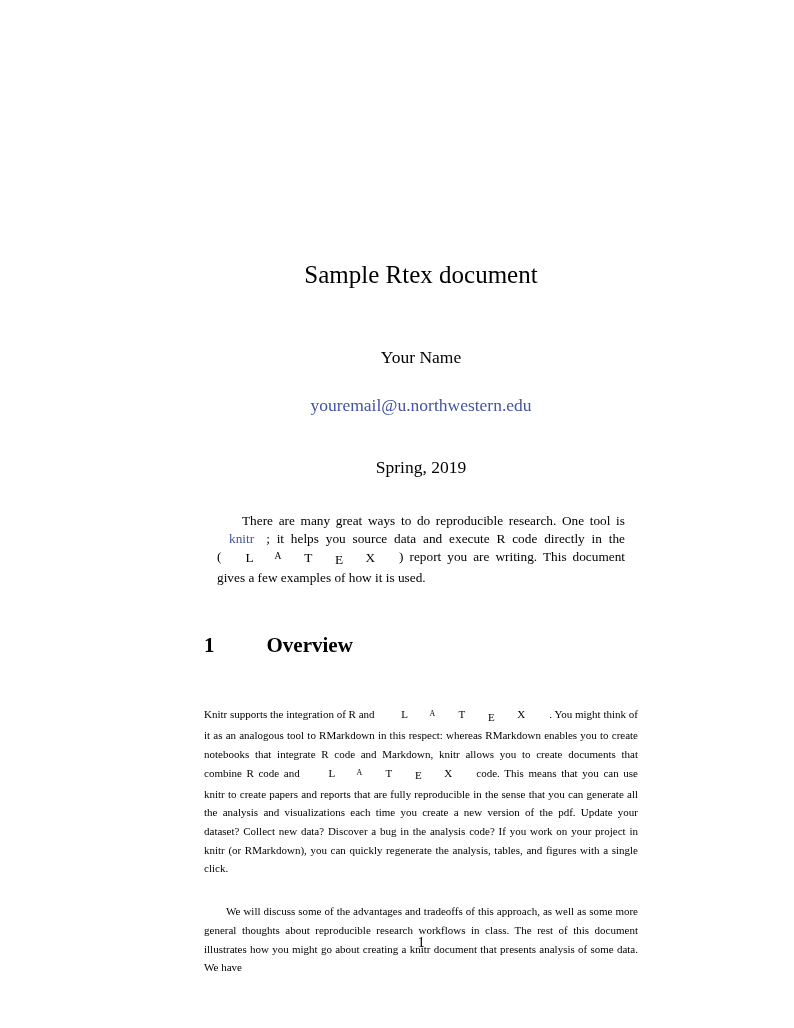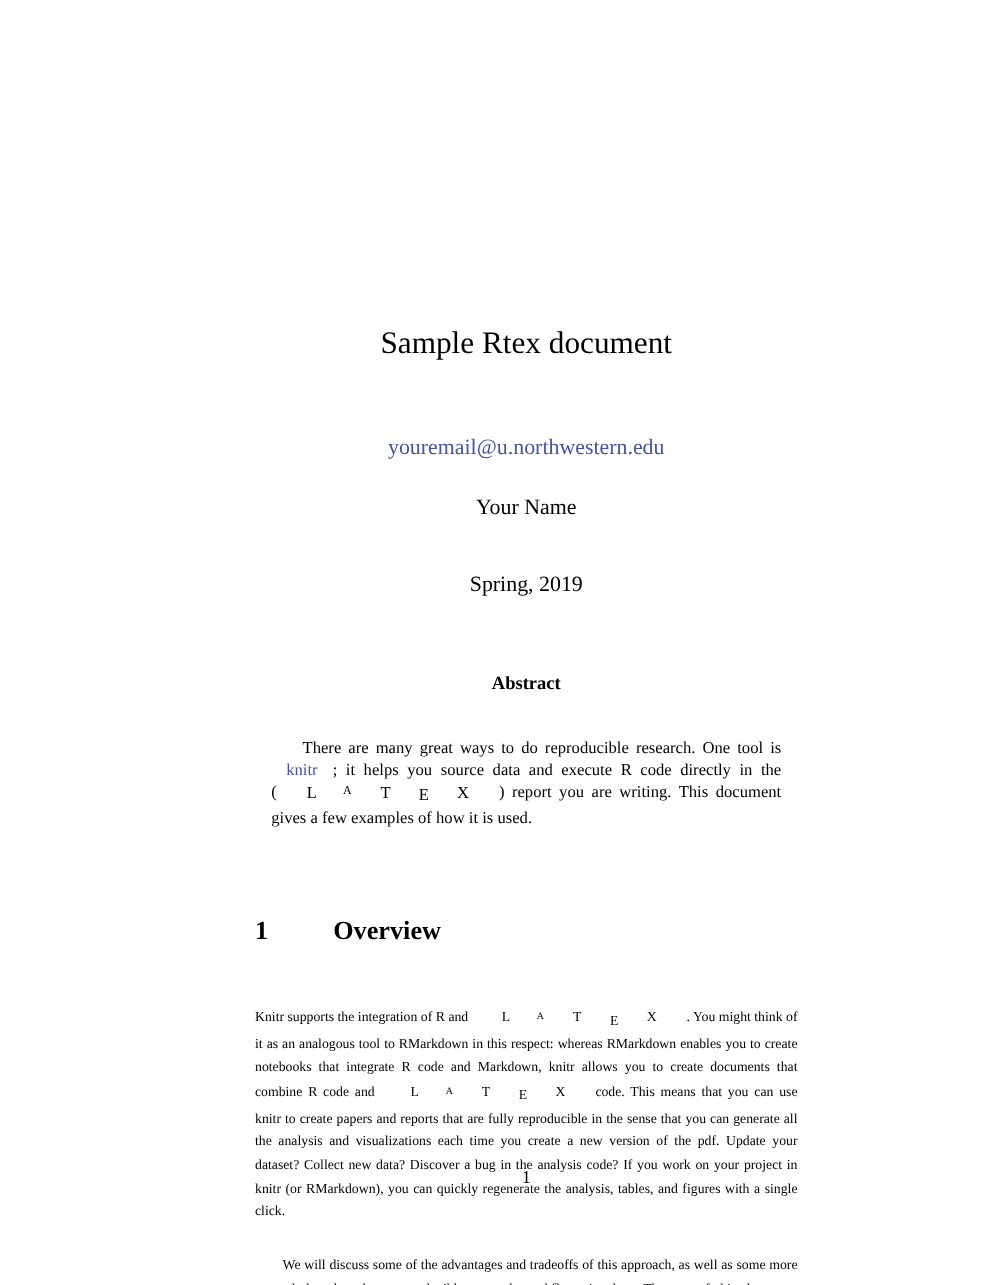--- a/index.html
+++ b/index.html
@@ -14,48 +14,47 @@
   .doc-title { margin-top: 212px; text-align: center; font-size: 25px; line-height: 30px; }
   .course-block { margin-top: 29px; text-align: center; font-size: 17.5px; line-height: 23.5px; }
   .author-block { margin-top: 20px; text-align: center; font-size: 17.5px; line-height: 23.5px; }
   .date-line { margin-top: 3px; text-align: center; font-size: 17.5px; line-height: 23px; }
   .abstract-heading { margin-top: 36px; text-align: center; font-size: 14.8px; font-weight: bold; }
   .abstract-body {
     width: 432px; margin: 9px auto 12px;
     font-size: 13.3px; line-height: 17.6px;
     text-align: justify; text-indent: 25px;
   }
-  .section-heading { margin-top: 46px; font-size: 21px; font-weight: bold; }
+  .section-heading { margin-top: 23px; font-size: 21px; font-weight: bold; }
   .section-number { margin-right: 28px; }
   .body-text { margin-top: 11px; font-size: 11px; line-height: 18.7px; text-align: justify; }
   .body-text p { margin: 0; }
   .body-text p.indent { text-indent: 22px; }
   .doc-link { color: var(--link-color, #44549e); text-decoration: none; cursor: pointer; }
   .page-number { position: absolute; left: 0; right: 0; top: 898px; text-align: center; font-size: 14.5px; }
   .latex-logo { white-space: nowrap; }
   .latex-logo .lA { font-size: 0.72em; vertical-align: 0.25em; margin-left: -0.33em; margin-right: -0.1em; }
   .latex-logo .lE { vertical-align: -0.2em; margin-left: -0.115em; margin-right: -0.12em; }
 </style>
 </head>
 <body>
 
 <div class="page">
   <div class="content">
 
     <div class="doc-title">Sample Rtex document</div>
 
 
     <div class="author-block">
+      <div>Your Name</div>
       <div><a class="doc-link">youremail@u.northwestern.edu</a></div>
-      <div>Your Name</div>
     </div>
 
     <div class="date-line">Spring, 2019</div>
 
-    <div class="abstract-heading">Abstract</div>
     <p class="abstract-body">There are many great ways to do reproducible research. One tool is <a class="doc-link">knitr</a>; it helps you source data and execute R code directly in the (<span class="latex-logo"><span>L</span><span class="lA">A</span><span>T</span><span class="lE">E</span><span>X</span></span>) report you are writing. This document gives a few examples of how it is used.</p>
 
     <div class="section-heading">
       <span class="section-number">1</span><span>Overview</span>
     </div>
 
     <div class="body-text">
       <p>Knitr supports the integration of R and <span class="latex-logo"><span>L</span><span class="lA">A</span><span>T</span><span class="lE">E</span><span>X</span></span>. You might think of it as an analogous tool to RMarkdown in this respect: whereas RMarkdown enables you to create notebooks that integrate R code and Markdown, knitr allows you to create documents that combine R code and <span class="latex-logo"><span>L</span><span class="lA">A</span><span>T</span><span class="lE">E</span><span>X</span></span>code. This means that you can use knitr to create papers and reports that are fully reproducible in the sense that you can generate all the analysis and visualizations each time you create a new version of the pdf. Update your dataset? Collect new data? Discover a bug in the analysis code? If you work on your project in knitr (or RMarkdown), you can quickly regenerate the analysis, tables, and figures with a single click.</p>
       <p class="indent">We will discuss some of the advantages and tradeoffs of this approach, as well as some more general thoughts about reproducible research workflows in class. The rest of this document illustrates how you might go about creating a knitr document that presents analysis of some data. We have</p>
     </div>

